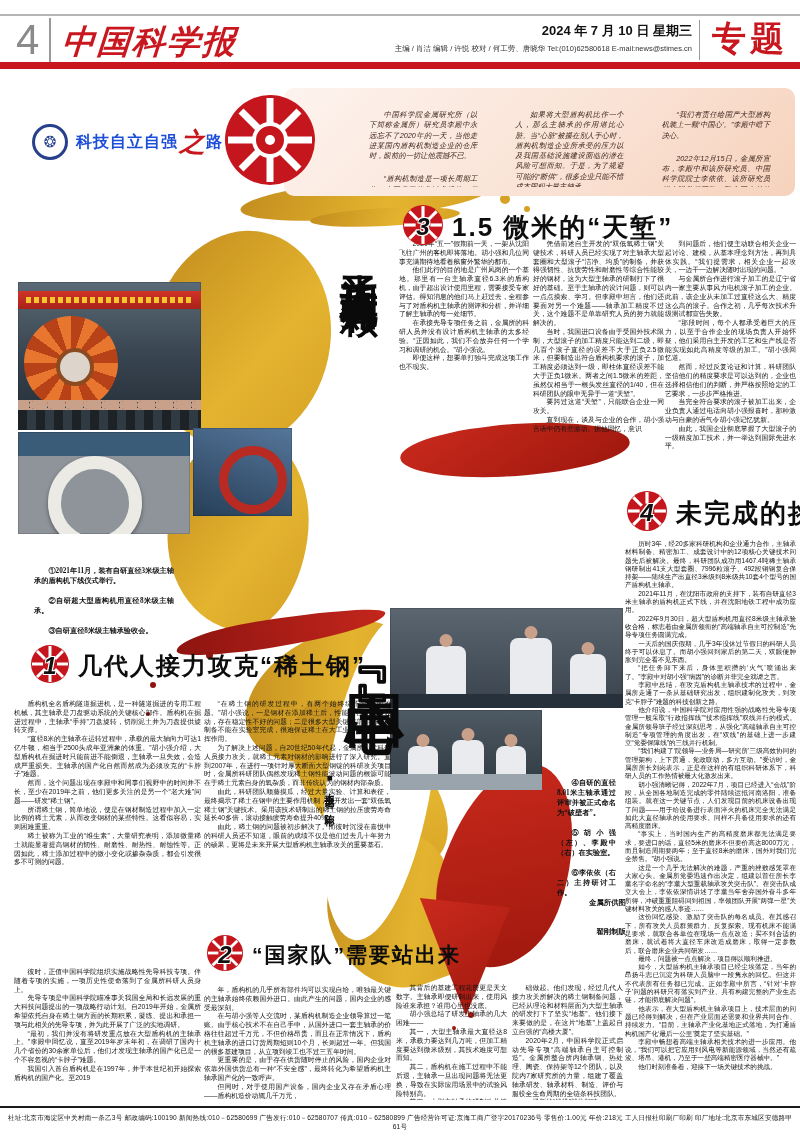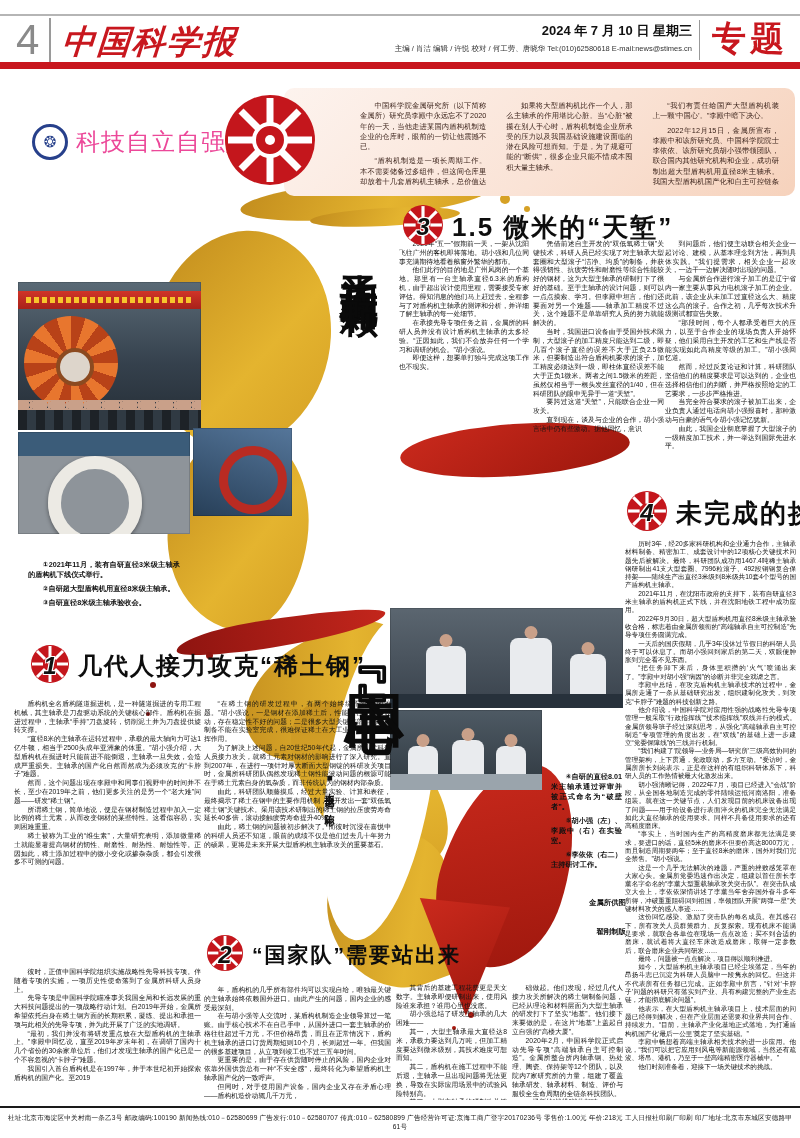--- a/index.html
+++ b/index.html
@@ -13,28 +13,28 @@
             font-weight:900;font-style:italic;font-size:33px;color:#c8171e;letter-spacing:2px;transform:skewX(-4deg);}
   .dateline{position:absolute;right:108px;top:22px;font-size:13px;font-weight:700;color:#111;text-align:right;}
   .staffline{position:absolute;right:108px;top:44px;font-size:7.5px;color:#333;text-align:right;}
   .hdr-vline{position:absolute;right:100px;top:20px;width:1px;height:40px;background:#999;}
   .sectionname{position:absolute;right:12px;top:16px;font-size:34px;font-weight:900;color:#c8171e;letter-spacing:4px;}
   .redbar{position:absolute;left:0;top:62px;width:800px;height:7px;background:#c8171e;}
   
   .badge{position:absolute;left:32px;top:124px;display:flex;align-items:center;z-index:4;}
   .badge .em{width:30px;height:30px;border-radius:50%;border:3px solid #27408b;color:#27408b;
              display:flex;align-items:center;justify-content:center;font-size:15px;margin-right:8px;background:#fff;}
-  .badge .t1{font-size:24px;font-weight:400;color:#ec4899;letter-spacing:1px;}
+  .badge .t1{font-size:16px;font-weight:700;color:#1d4ed8;letter-spacing:1px;}
   .badge .t2{font-size:26px;color:#c8171e;font-family:"DejaVu Serif",serif;font-style:italic;font-weight:700;margin:0 1px;}
   .cutter-emblem{position:absolute;left:222px;top:92px;z-index:5;}
   .introbox{position:absolute;left:284px;top:88px;width:511px;height:108px;border-radius:10px;
             background:linear-gradient(135deg,#fdf3ee 0%,#fae3d6 55%,#f6d2bc 100%);z-index:3;
             display:flex;gap:12px;padding:9px 12px 9px 72px;box-sizing:border-box;}
   .introbox .icol{flex:1;font-size:7.3px;line-height:10.3px;text-align:justify;color:#3c241c;overflow:hidden;}
-  .icol p{margin:4px;text-indent:2em;}
+  .icol p{margin:13px;text-indent:2em;font-style:italic;}
   
   .col{position:absolute;font-size:6.8px;line-height:8.8px;text-align:justify;color:#141414;overflow:hidden;z-index:4;}
   .col p{margin:0;text-indent:2em;}
   .sec-head{position:absolute;display:flex;align-items:center;z-index:5;}
   .rosette{position:relative;flex:none;}
   .rosette .n{position:absolute;left:0;top:0;width:100%;height:100%;display:flex;align-items:center;justify-content:center;
               font-size:24px;font-weight:900;font-style:italic;color:#111;
               text-shadow:1px 1px 0 #fff,-1px -1px 0 #fff,1px -1px 0 #fff,-1px 1px 0 #fff;}
   .sec-title{font-weight:900;color:#0d0d0d;letter-spacing:2px;margin-left:8px;white-space:nowrap;}
   
@@ -79,21 +79,21 @@
   #photo4 .crowd{height:40px;}
   #photo5{left:390px;top:608px;width:233px;height:100px;background:linear-gradient(180deg,#5b6670,#39424c);}
   #photo6{left:390px;top:710px;width:152px;height:80px;background:linear-gradient(180deg,#4e5a64,#2f3840);}
   .figure{position:absolute;bottom:0;border-radius:8px 8px 0 0;background:#e9ebee;}
   .figure:before{content:"";position:absolute;left:50%;top:-12px;transform:translateX(-50%);
      width:13px;height:13px;border-radius:50%;background:#c9a089;}
   .bench{position:absolute;left:0;bottom:0;width:100%;height:14px;background:#27313b;}
   .table{position:absolute;left:0;bottom:0;width:100%;height:16px;background:#9aa4ac;}
   
   .caption{position:absolute;font-size:7.2px;line-height:10px;color:#111;font-weight:600;z-index:4;text-align:justify;}
-  .caption p{margin:4px;text-indent:2em;}
+  .caption p{margin:10px;text-indent:2em;font-family:Liberation Serif, serif;}
   #cap-left{left:24px;top:556px;width:160px;height:96px;}
   #cap-right{left:547px;top:768px;width:79px;height:150px;}
   .credit{position:absolute;font-size:7.4px;font-weight:900;color:#111;z-index:4;text-align:right;width:79px;left:547px;}
   
   .fline{position:absolute;left:0;top:1106px;width:800px;height:2px;background:#1a1a1a;}
   .footer{position:absolute;left:6px;top:1114px;width:788px;font-size:6.6px;color:#111;text-align:center;
           letter-spacing:.2px;z-index:4;}
 </style>
 </head>
 <body>

